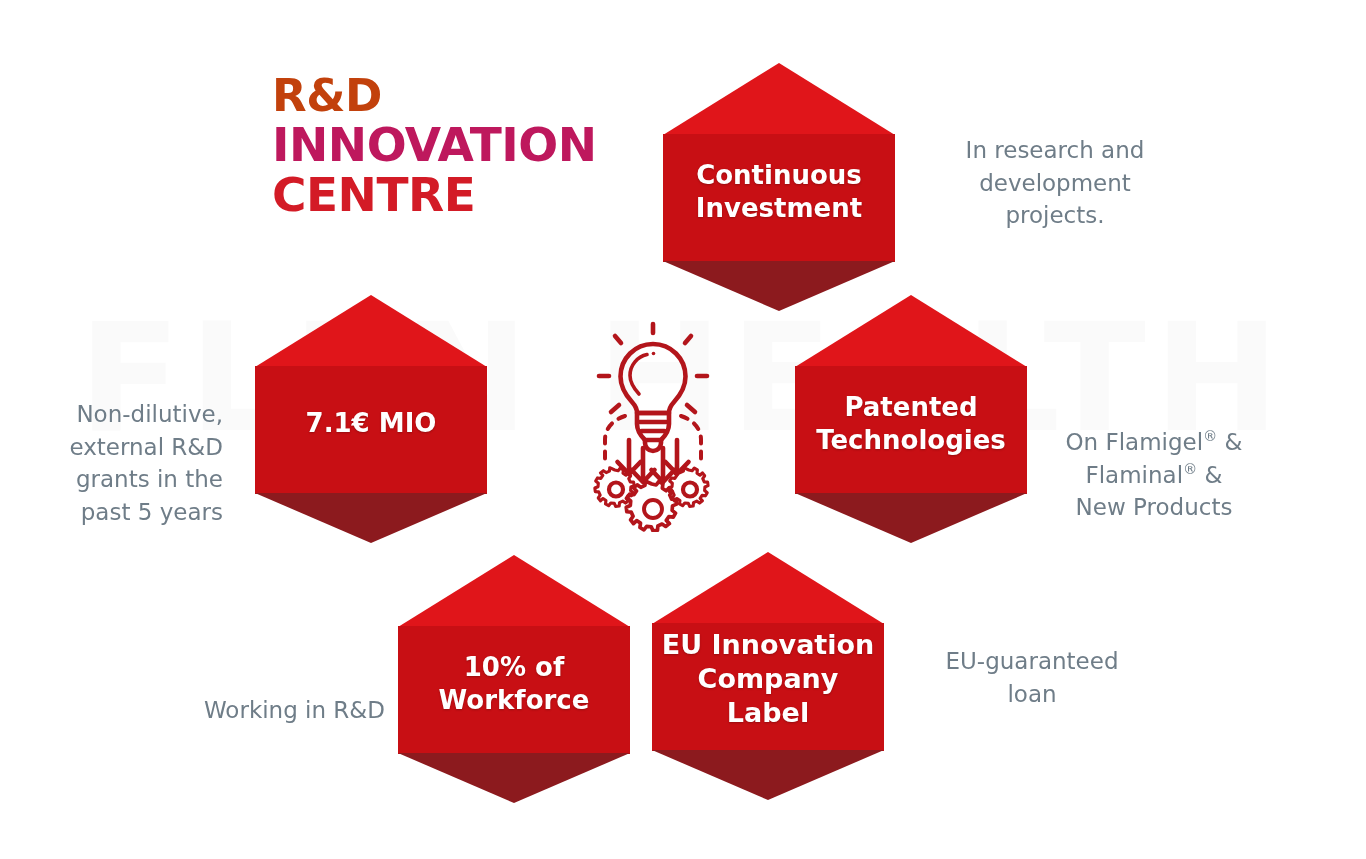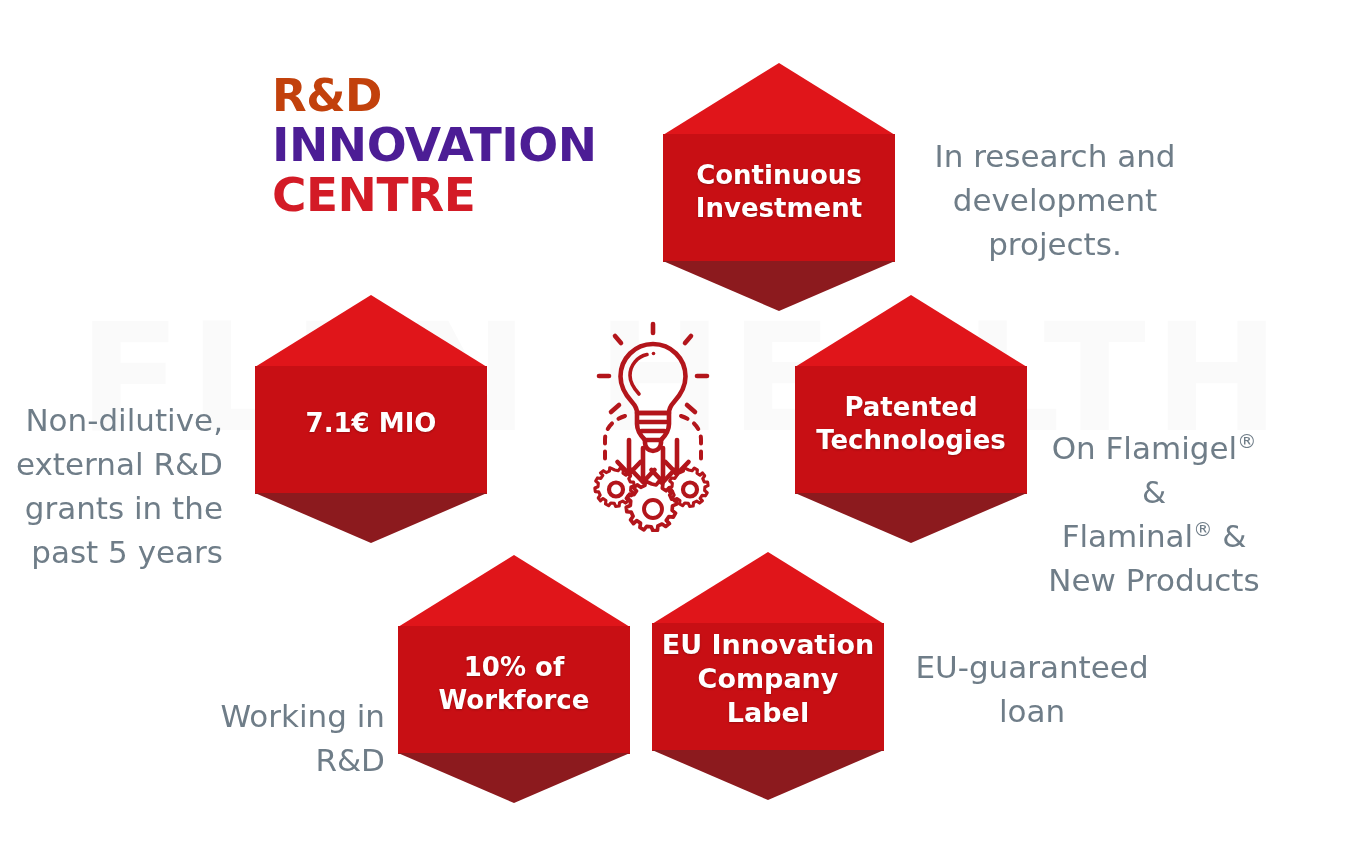--- a/index.html
+++ b/index.html
@@ -49,21 +49,21 @@
     font-weight: bold;
     line-height: 1.06;
     letter-spacing: -0.5px;
   }
   #title-line-1 {
     font-size: 45px;
     color: #c2410c;
   }
   #title-line-2 {
     font-size: 47px;
-    color: #4c1d95;
+    color: #be185d;
   }
   #title-line-3 {
     font-size: 47px;
     color: #d31b26;
   }
 
   
   .hexagon {
     position: absolute;
     width: 232px;
@@ -94,21 +94,21 @@
   
   .hex-label.two-line { top: 96px; }
   .hex-label.one-line { top: 112px; }
   .hex-label.three-line { top: 76px; font-size: 27px; }
 
   
   .note {
     position: absolute;
     color: #6f7d88;
     font-family: "DejaVu Sans", sans-serif;
-    font-size: 31px;
+    font-size: 23px;
     line-height: 1.42;
     font-weight: normal;
   }
   .note.right { text-align: center; }
   .note.left  { text-align: right; margin-top: 12px; }
   .note sup {
     font-size: 0.62em;
     vertical-align: super;
     line-height: 0;
   }

